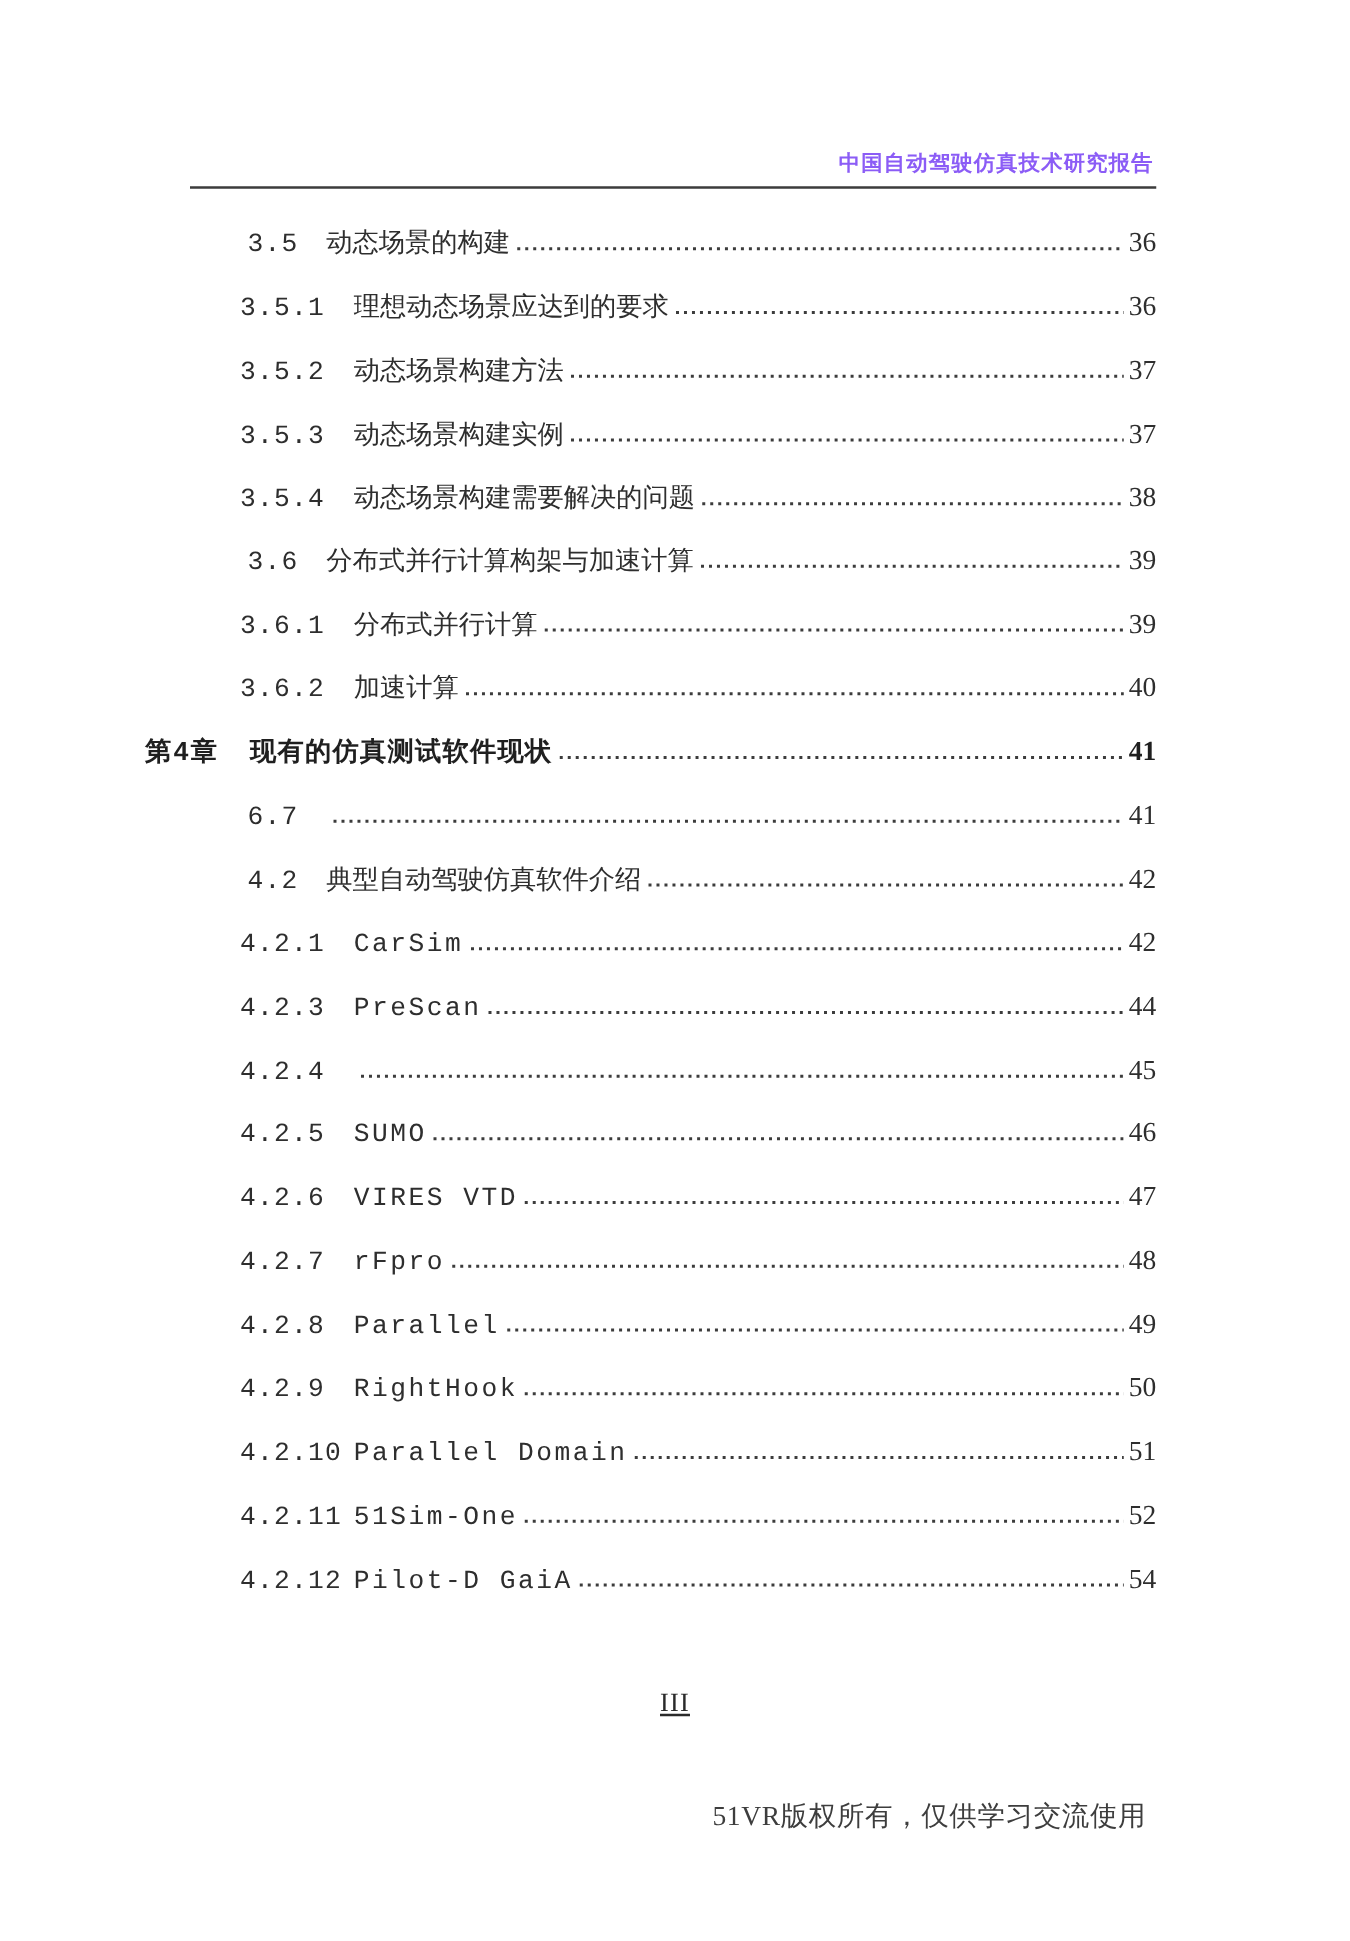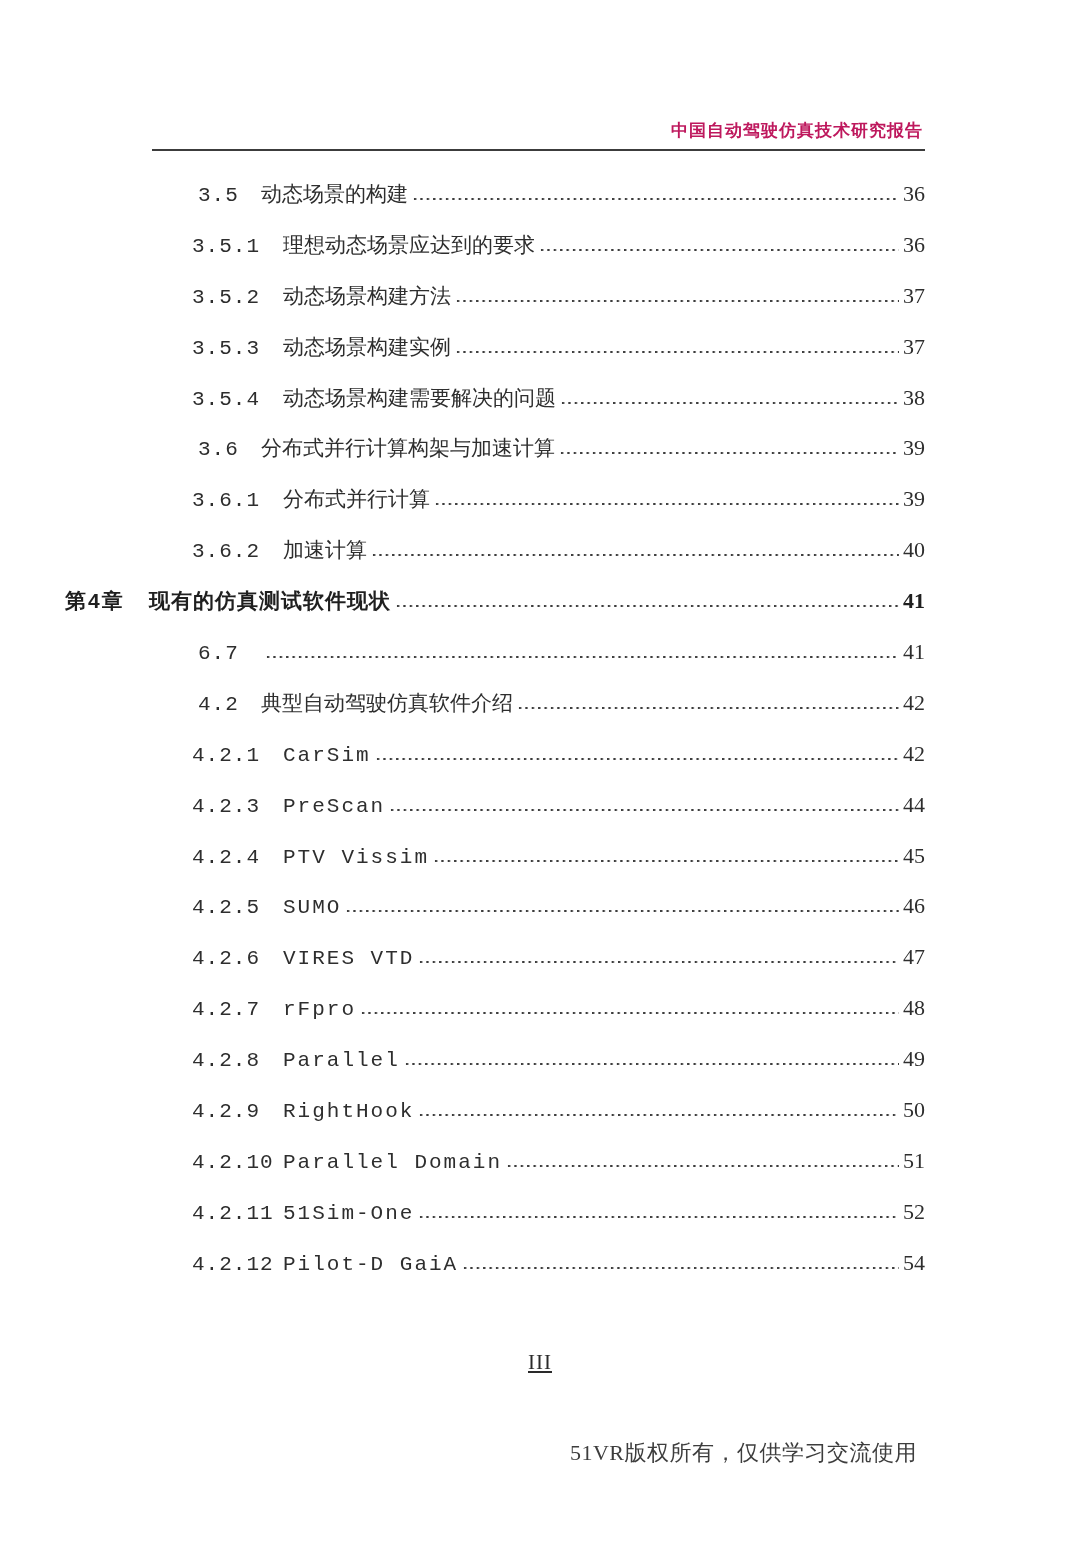--- a/index.html
+++ b/index.html
@@ -18,21 +18,21 @@
   }
 
   
   .header-title {
     position: absolute;
     top: 119px;
     right: 157px;
     font-size: 17px;
     font-weight: bold;
     letter-spacing: 1px;
-    color: #be185d;
+    color: #8b5cf6;
     white-space: nowrap;
   }
   .header-rule {
     position: absolute;
     top: 149px;
     left: 152px;
     width: 773px;
     height: 2px;
     background: #3c3c3c;
   }
@@ -45,21 +45,21 @@
     width: 1080px;
   }
   .toc-row {
     display: flex;
     align-items: baseline;
     height: 50.9px;
     line-height: 50.9px;
     padding-right: 155px;
     white-space: nowrap;
   }
-  .toc-row.level-1 { padding-left: 65px; justify-content: space-between; }
+  .toc-row.level-1 { padding-left: 116px; justify-content: space-between; }
   .toc-row.level-2 { padding-left: 174px; }
   .toc-row.level-3 { padding-left: 192px; }
 
   .num {
     flex: 0 0 auto;
     font-family: "Liberation Mono", "DejaVu Sans Mono", monospace;
     font-size: 21px;
     letter-spacing: 1px;
     color: #2e2e2e;
   }
@@ -213,21 +213,20 @@
         <span class="pagenum">42</span>
       </div>
       <div class="toc-row level-3 latin">
         <span class="num">4.2.3</span>
         <span class="title">PreScan</span>
         <span class="leader"></span>
         <span class="pagenum">44</span>
       </div>
       <div class="toc-row level-3 latin">
         <span class="num">4.2.4</span>
-        <span class="title">PTV Vissim</span>
         <span class="leader"></span>
         <span class="pagenum">45</span>
       </div>
       <div class="toc-row level-3 latin">
         <span class="num">4.2.5</span>
         <span class="title">SUMO</span>
         <span class="leader"></span>
         <span class="pagenum">46</span>
       </div>
       <div class="toc-row level-3 latin">

